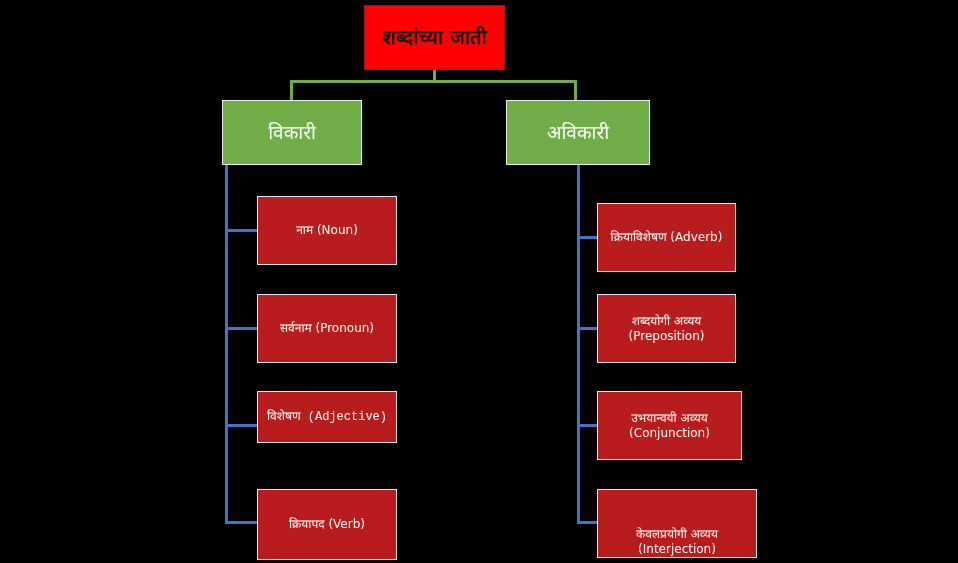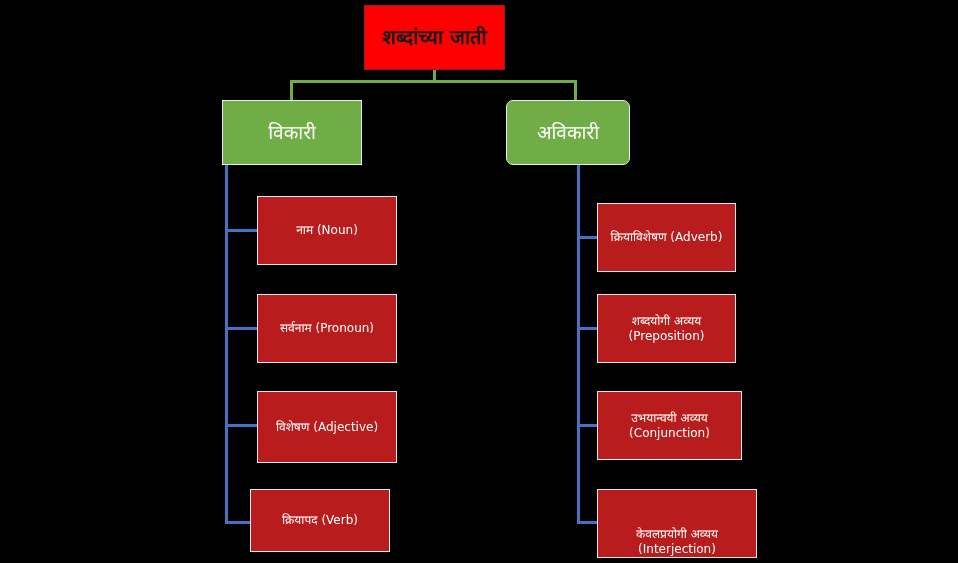--- a/index.html
+++ b/index.html
@@ -94,34 +94,34 @@
   <div class="conn conn-blue" style="left:580px; top:521px; width:18px; height:3px;"></div>
 
   <div class="node node-root" style="left:364px; top:5px; width:141px; height:65px;">
     <span class="node-label">शब्दांच्या जाती</span>
   </div>
 
   <div class="node node-l1" style="left:222px; top:100px; width:140px; height:65px;">
     <span class="node-label">विकारी</span>
   </div>
 
-  <div class="node node-l1" style="left:506px; top:100px; width:124px; height:65px;border-radius:7px;">
+  <div class="node node-l1" style="left:506px; top:100px; width:144px; height:65px;">
     <span class="node-label">अविकारी</span>
   </div>
 
   <div class="node node-l2" style="left:257px; top:196px; width:140px; height:69px;">
     <span class="node-label">नाम  (Noun)</span>
   </div>
   <div class="node node-l2" style="left:257px; top:294px; width:140px; height:69px;">
     <span class="node-label">सर्वनाम (Pronoun)</span>
   </div>
-  <div class="node node-l2" style="left:257px; top:391px; width:140px; height:72px;">
+  <div class="node node-l2" style="left:257px; top:391px; width:140px; height:52px;font-family:Liberation Mono, monospace;">
     <span class="node-label">विशेषण (Adjective)</span>
   </div>
-  <div class="node node-l2" style="left:250px; top:489px; width:140px; height:63px;">
+  <div class="node node-l2" style="left:257px; top:489px; width:140px; height:71px;">
     <span class="node-label">क्रियापद  (Verb)</span>
   </div>
 
   <div class="node node-l2" style="left:597px; top:203px; width:139px; height:69px;">
     <span class="node-label">क्रियाविशेषण  (Adverb)</span>
   </div>
   <div class="node node-l2" style="left:597px; top:294px; width:139px; height:69px;">
     <span class="node-label">शब्दयोगी अव्यय (Preposition)</span>
   </div>
   <div class="node node-l2" style="left:597px; top:391px; width:145px; height:69px;">

